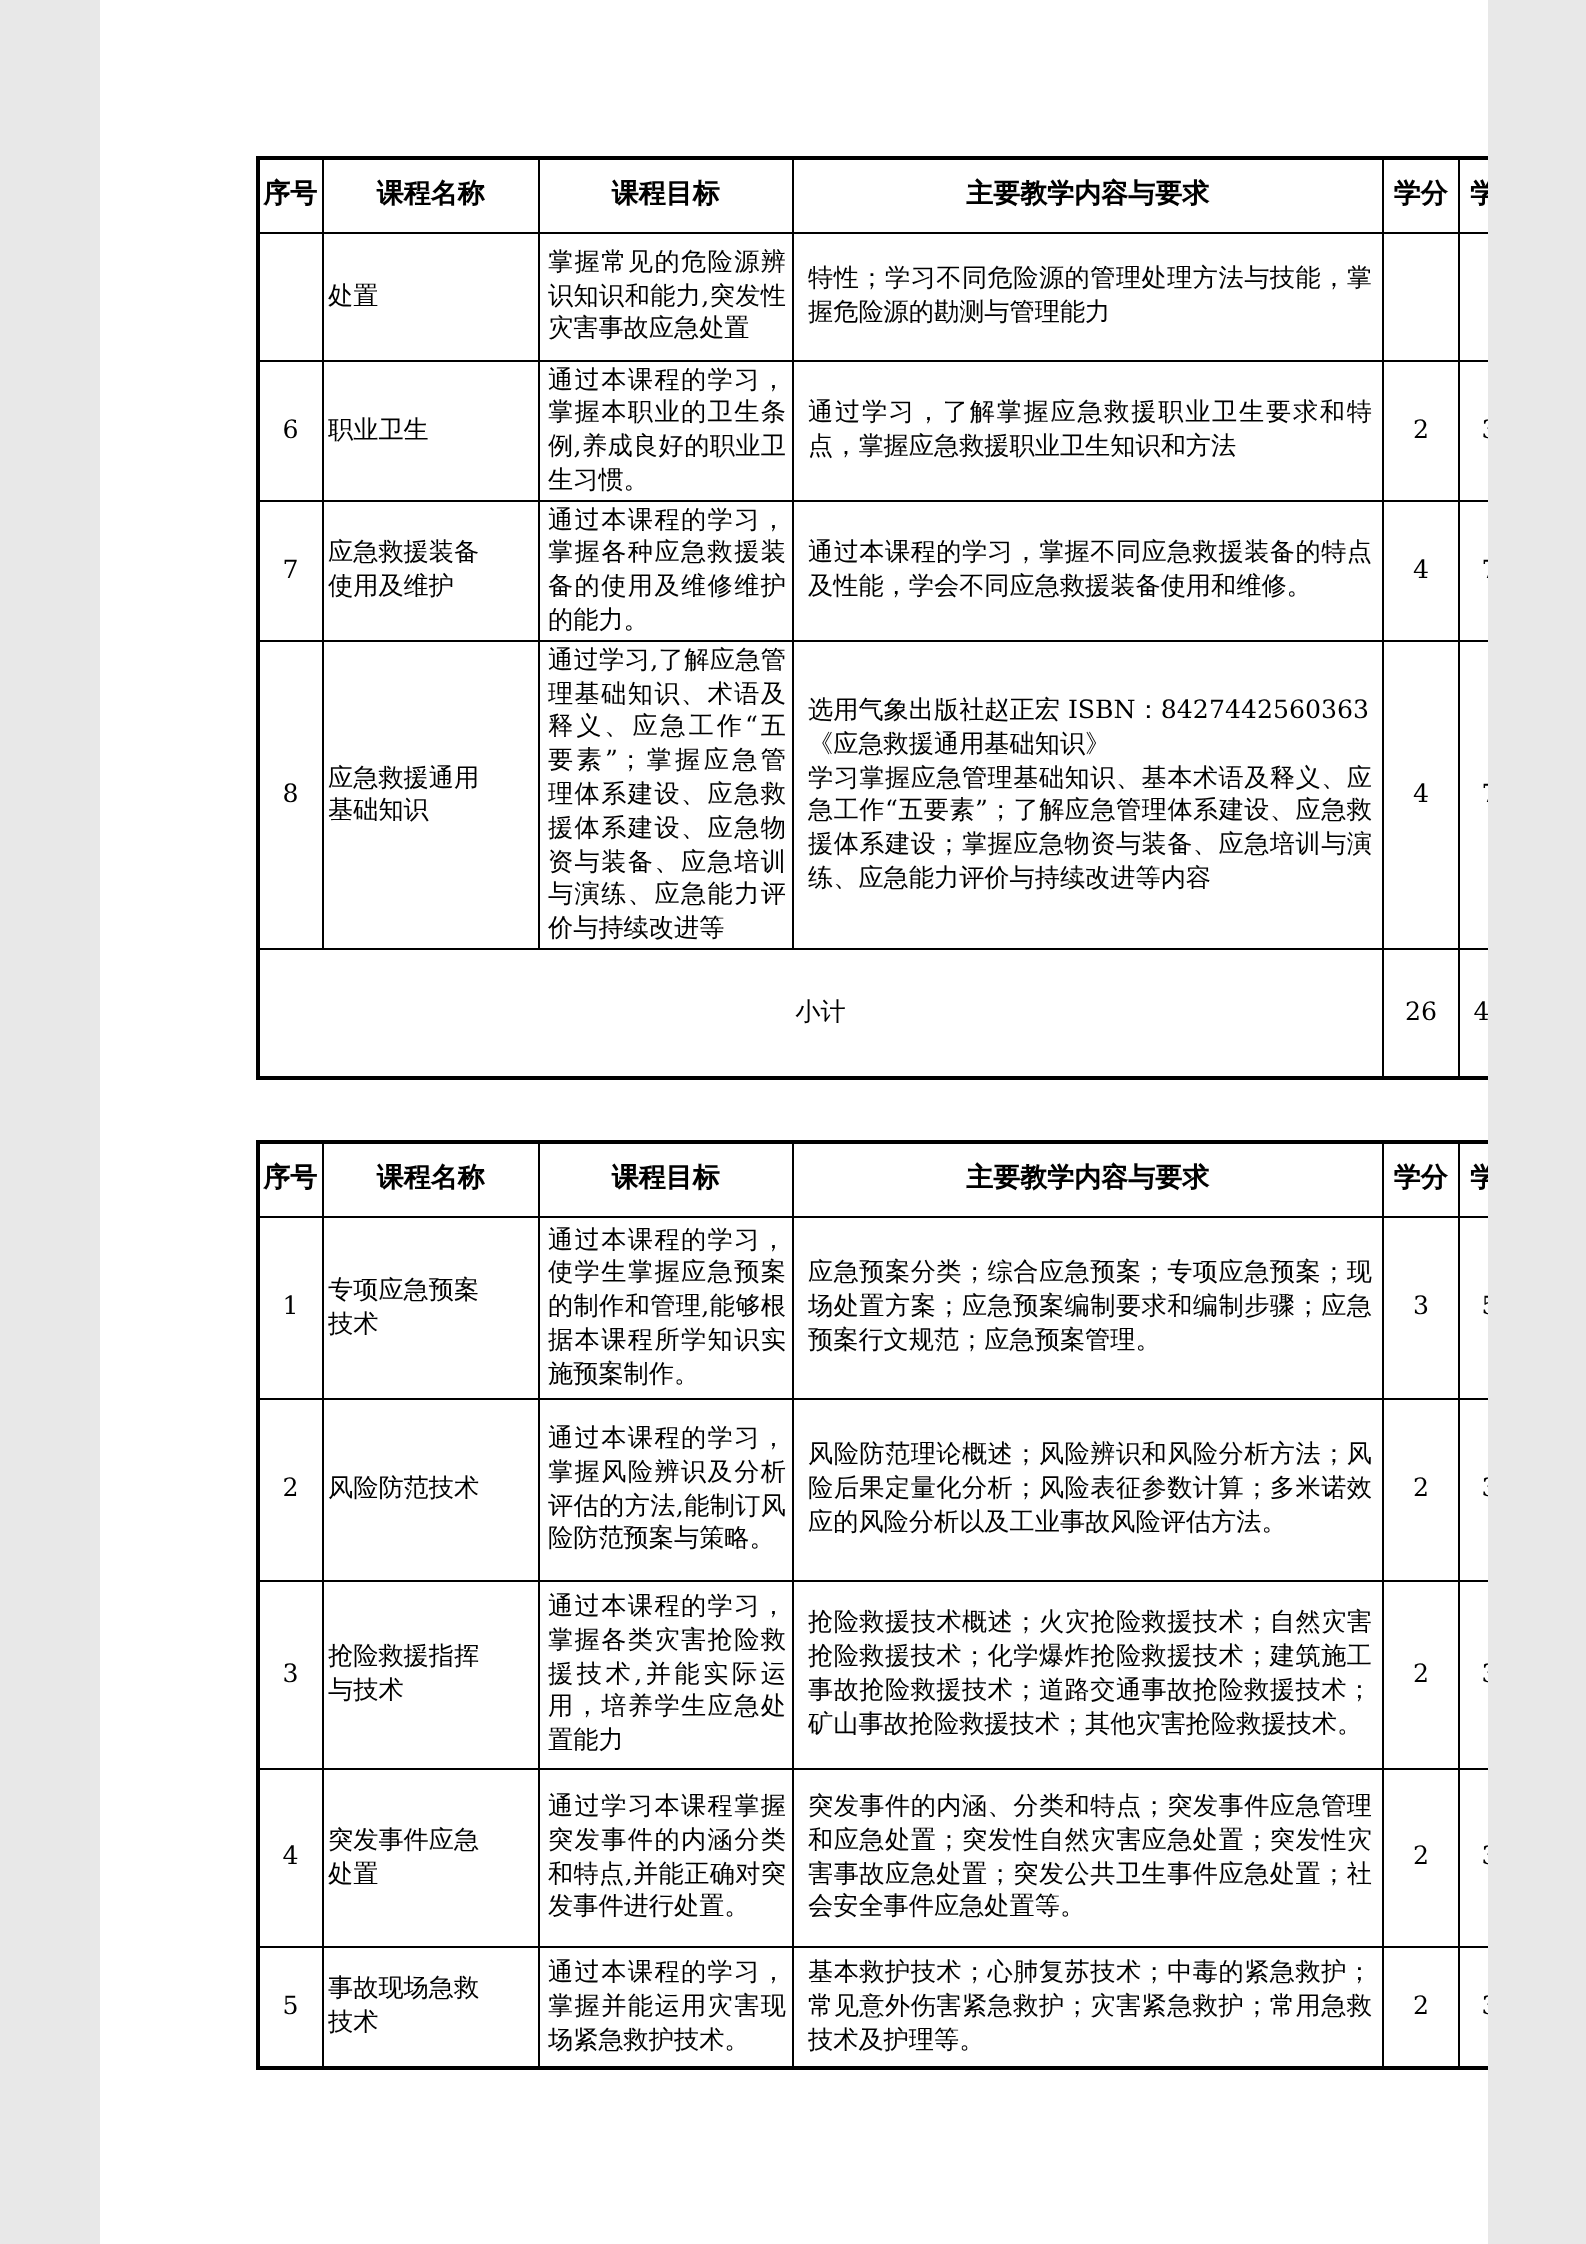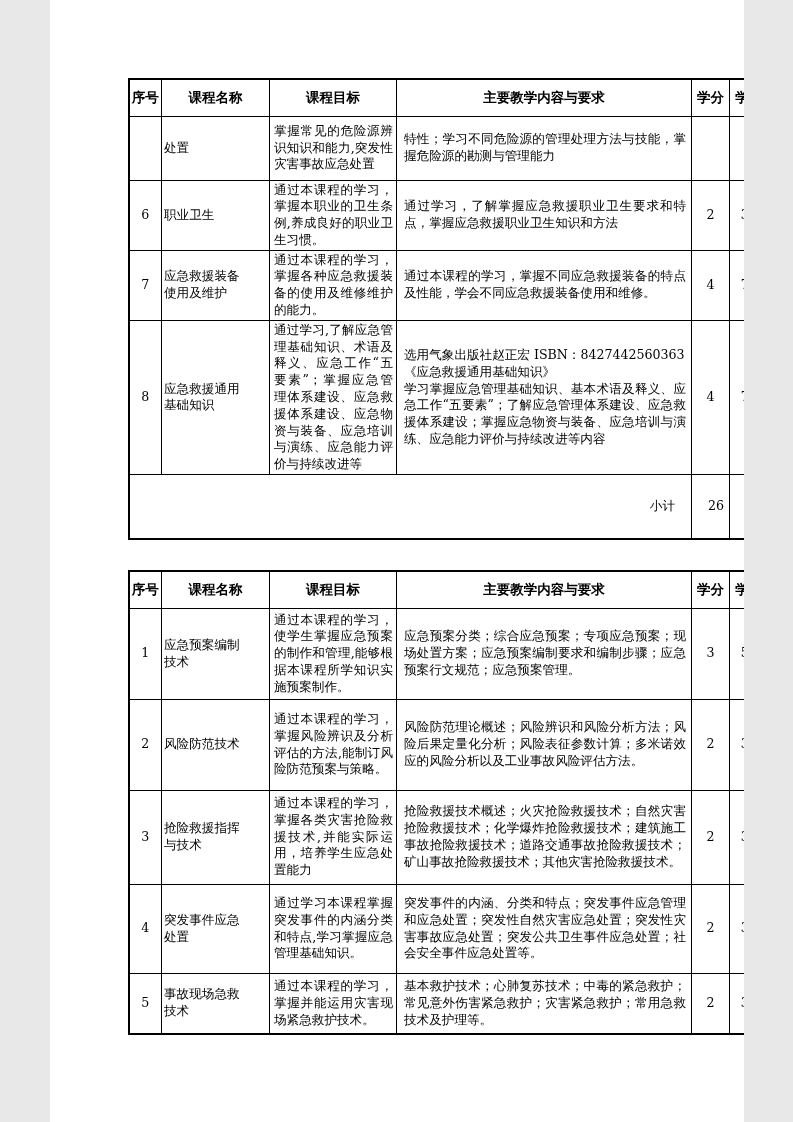--- a/index.html
+++ b/index.html
@@ -26,21 +26,21 @@
     vertical-align:middle; line-height:17px; padding:2px 0;
   }
   td {
     font-size:12.6px; line-height:16.8px; vertical-align:middle;
     padding:1px 3px;
   }
   td.col-no, td.col-credit, td.col-hours { text-align:center; padding:1px 0; }
   td.col-name { text-align:left; white-space:pre-line; padding:1px 2px; }
   td.col-goal { text-align:justify; padding:1px 3px 1px 4px; }
   td.col-content { text-align:justify; white-space:pre-line; padding:1px 5px 1px 7px; }
-  tr.subtotal-row td { text-align:right; height:23px; padding:16px; }
+  tr.subtotal-row td { text-align:center; height:23px; padding:0; }
   
   #table1 thead tr, #table2 thead tr { height:37px; }
   #table1 tbody tr:nth-child(1) { height:64px; }
   #table1 tbody tr:nth-child(2) { height:65px; }
   #table1 tbody tr:nth-child(3) { height:66px; }
   #table1 tbody tr:nth-child(4) { height:144px; }
   #table2 tbody tr:nth-child(1) { height:91px; }
   #table2 tbody tr:nth-child(2) { height:91px; }
   #table2 tbody tr:nth-child(3) { height:94px; }
   #table2 tbody tr:nth-child(4) { height:89px; }
@@ -133,21 +133,21 @@
         <th>课程名称</th>
         <th>课程目标</th>
         <th>主要教学内容与要求</th>
         <th>学分</th>
         <th>学时</th>
       </tr>
     </thead>
     <tbody>
         <tr>
           <td class="col-no">1</td>
-          <td class="col-name">应急预案编制
+          <td class="col-name">专项应急预案
 技术</td>
           <td class="col-goal">通过本课程的学习，使学生掌握应急预案的制作和管理,能够根据本课程所学知识实施预案制作。</td>
           <td class="col-content">应急预案分类；综合应急预案；专项应急预案；现场处置方案；应急预案编制要求和编制步骤；应急预案行文规范；应急预案管理。</td>
           <td class="col-credit">3</td>
           <td class="col-hours">54</td>
         </tr>
         <tr>
           <td class="col-no">2</td>
           <td class="col-name">风险防范技术</td>
           <td class="col-goal">通过本课程的学习，掌握风险辨识及分析评估的方法,能制订风险防范预案与策略。</td>
@@ -161,21 +161,21 @@
 与技术</td>
           <td class="col-goal">通过本课程的学习，掌握各类灾害抢险救援技术,并能实际运用，培养学生应急处置能力</td>
           <td class="col-content">抢险救援技术概述；火灾抢险救援技术；自然灾害抢险救援技术；化学爆炸抢险救援技术；建筑施工事故抢险救援技术；道路交通事故抢险救援技术；矿山事故抢险救援技术；其他灾害抢险救援技术。</td>
           <td class="col-credit">2</td>
           <td class="col-hours">36</td>
         </tr>
         <tr>
           <td class="col-no">4</td>
           <td class="col-name">突发事件应急
 处置</td>
-          <td class="col-goal">通过学习本课程掌握突发事件的内涵分类和特点,学习掌握应急管理基础知识。</td>
+          <td class="col-goal">通过学习本课程掌握突发事件的内涵分类和特点,并能正确对突发事件进行处置。</td>
           <td class="col-content">突发事件的内涵、分类和特点；突发事件应急管理和应急处置；突发性自然灾害应急处置；突发性灾害事故应急处置；突发公共卫生事件应急处置；社会安全事件应急处置等。</td>
           <td class="col-credit">2</td>
           <td class="col-hours">36</td>
         </tr>
         <tr>
           <td class="col-no">5</td>
           <td class="col-name">事故现场急救
 技术</td>
           <td class="col-goal">通过本课程的学习，掌握并能运用灾害现场紧急救护技术。</td>
           <td class="col-content">基本救护技术；心肺复苏技术；中毒的紧急救护；常见意外伤害紧急救护；灾害紧急救护；常用急救技术及护理等。</td>

